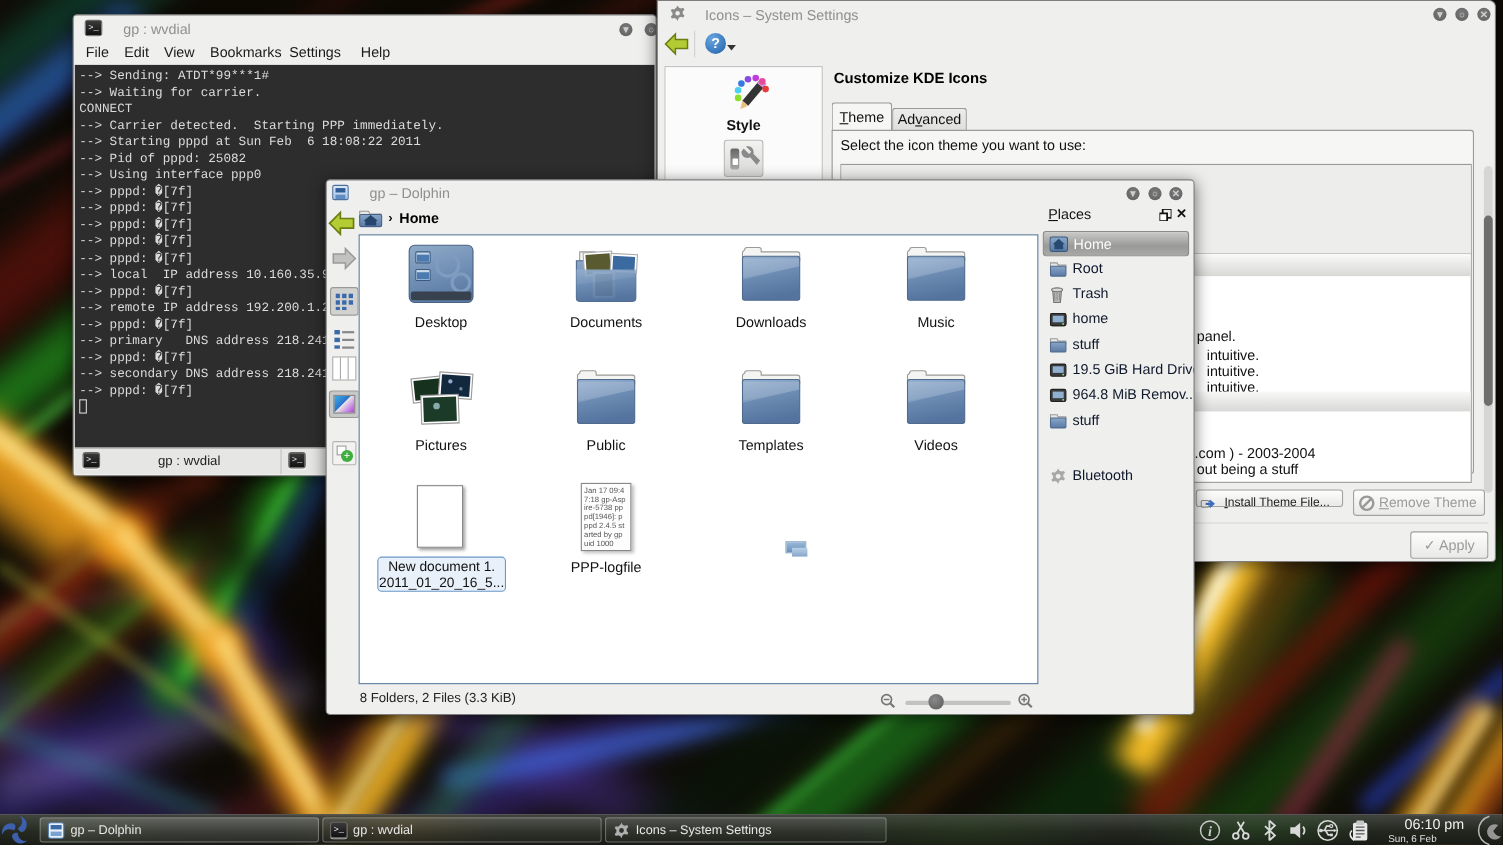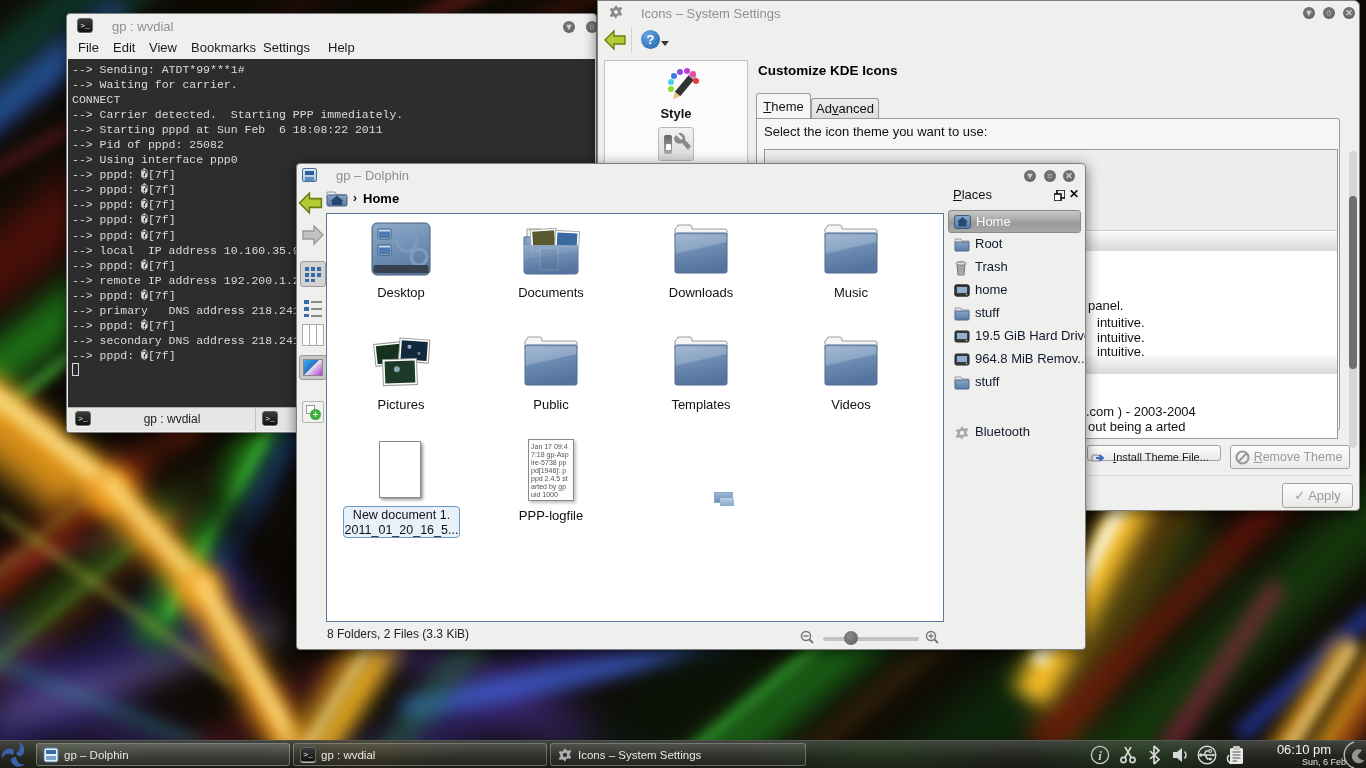--- a/index.html
+++ b/index.html
@@ -220,21 +220,21 @@
 
     <div class="abs" style="left:166px;top:148px;width:574px;height:290px;border:1px solid #9a9a98;background:#fff;">
       <div class="abs" style="left:0;right:0;top:0;height:81px;background:#ededeb;border-bottom:1px solid #c8c8c6;"></div>
       <div class="abs" style="left:0;right:0;top:82px;height:19px;background:linear-gradient(#f8f8f8,#d8d8d6);"></div>
       <div class="abs" style="left:323px;top:148px;font-size:13px;color:#111;">panel.</div>
       <div class="abs" style="left:332px;top:165px;font-size:13px;color:#111;">intuitive.</div>
       <div class="abs" style="left:332px;top:180px;font-size:13px;color:#111;">intuitive.</div>
       <div class="abs" style="left:332px;top:194px;font-size:13px;color:#111;">intuitive.</div>
       <div class="abs" style="left:0;right:0;top:206px;height:18px;background:linear-gradient(#f8f8f8,#d8d8d6);"></div>
       <div class="abs" style="left:321px;top:254px;font-size:13px;color:#111;">.com ) - 2003-2004</div>
-      <div class="abs" style="left:323px;top:269px;font-size:13px;color:#111;">out being a arted</div>
+      <div class="abs" style="left:323px;top:269px;font-size:13px;color:#111;">out being a stuff</div>
     </div>
 
     <div class="abs" style="left:751px;top:150px;width:8px;height:297px;background:#d6d6d4;border-radius:4px;"></div>
     <div class="abs" style="left:751px;top:195px;width:8px;height:173px;background:#6e6e6c;border-radius:4px;"></div>
 
     <div class="btn" style="left:489px;top:444px;width:134px;height:16px;line-height:23px;font-size:11px;">
       <svg style="position:absolute;left:3px;top:5px;" width="14" height="14" viewBox="0 0 14 14">
         <rect x="1" y="4" width="7" height="6" rx="1" fill="#e8e8e8" stroke="#888"></rect>
         <path d="M5 7 L11 7 M8.5 4 L12 7 L8.5 10" stroke="#3a6ec0" stroke-width="2" fill="none"></path>
       </svg>
@@ -599,18 +599,18 @@
     </svg>
     <svg class="trayico" style="left:1226px;" width="20" height="21" viewBox="0 0 20 21">
       <rect x="4" y="3" width="13" height="16" rx="1.5" fill="#e8e8e8"></rect>
       <rect x="7" y="1" width="7" height="4" rx="1" fill="#c8c8c8"></rect>
       <g stroke="#555" stroke-width="1.2">
         <path d="M6.5 7 H14.5 M6.5 10 H14.5 M6.5 13 H14.5 M6.5 16 H11"></path>
       </g>
       <path d="M3 10 C1 12 1 15 3 17 L5 19" stroke="#e8e8e8" stroke-width="1.6" fill="none"></path>
     </svg>
     <div class="abs" style="left:1262px;top:1px;width:84px;text-align:center;color:#f2f2f2;font-size:13px;">06:10 pm</div>
-    <div class="abs" style="left:1262px;top:16px;width:84px;text-align:right;color:#e0e0e0;font-size:9px;">Sun, 6 Feb</div>
+    <div class="abs" style="left:1262px;top:16px;width:84px;text-align:left;color:#e0e0e0;font-size:9px;">Sun, 6 Feb</div>
     <svg class="abs" style="left:1342px;top:0px;" width="24" height="28" viewBox="0 0 24 28">
       <path d="M12 1 A 13.5 13.5 0 0 0 12 27" stroke="#b8b8b8" stroke-width="1.4" fill="none"></path>
       <path d="M20 9 A 7 7 0 1 0 22.5 19.5 A 8.5 8.5 0 0 1 15.5 14.5 Z" fill="#a8a8a8" opacity="0.85"></path>
     </svg>
   </div>
 
 </body></html>

